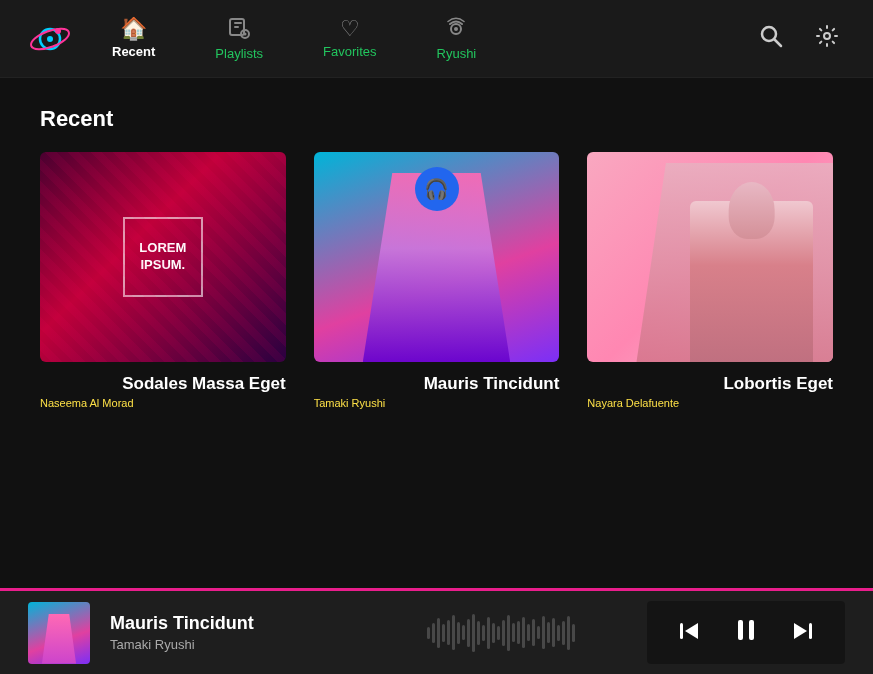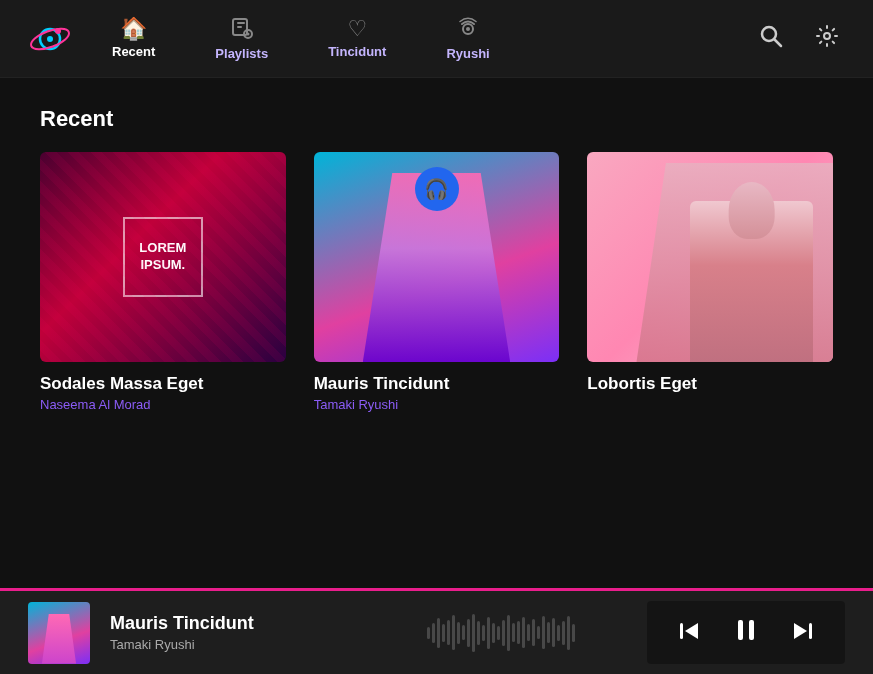--- a/index.html
+++ b/index.html
@@ -44,22 +44,22 @@
       cursor: pointer;
       padding: 6px 10px;
       border-radius: 6px;
     }
     .nav-item .nav-icon {
       font-size: 22px;
       line-height: 1;
     }
     .nav-item .nav-label {
       font-size: 13px;
-      color: #c4b5fd;
-      font-weight: 700;
+      color: #22c55e;
+      font-weight: 400;
     }
     .nav-item.active .nav-label {
       color: #fff;
       font-weight: 600;
     }
     .nav-item.active .nav-icon {
       color: #fff;
     }
     .nav-item:not(.active) .nav-icon {
       color: #888;
@@ -105,24 +105,25 @@
       border-radius: 6px;
       overflow: hidden;
       margin-bottom: 12px;
       position: relative;
     }
     .card-title {
       font-size: 17px;
       font-weight: 600;
       color: #fff;
       margin-bottom: 3px;
+      text-align: right;
     }
     .card-subtitle {
-      font-size: 13px;
-      color: #8b5cf6;
+      font-size: 11px;
+      color: #fde047;
     }
 
     
     .art-1 {
       background: linear-gradient(135deg, #4a0030 0%, #c0003a 40%, #2a0040 100%);
       width: 100%; height: 100%;
       display: flex; align-items: center; justify-content: center;
       position: relative;
     }
     .art-1-inner {
@@ -304,21 +305,21 @@
           <rect x="6" y="5" width="8" height="2" rx="1" fill="#888"></rect>
           <rect x="6" y="9" width="5" height="2" rx="1" fill="#888"></rect>
           <circle cx="17" cy="17" r="4" stroke="#888" stroke-width="2" fill="none"></circle>
           <circle cx="17" cy="17" r="1.5" fill="#888"></circle>
         </svg>
       </span>
       <span class="nav-label">Playlists</span>
     </div>
     <div class="nav-item">
       <span class="nav-icon">♡</span>
-      <span class="nav-label">Tincidunt</span>
+      <span class="nav-label">Favorites</span>
     </div>
     <div class="nav-item">
       <span class="nav-icon">
         <svg width="22" height="22" viewBox="0 0 22 22" fill="none" xmlns="http://www.w3.org/2000/svg">
           <circle cx="11" cy="13" r="5" stroke="#888" stroke-width="2" fill="none"></circle>
           <circle cx="11" cy="13" r="2" fill="#888"></circle>
           <path d="M5 8 Q11 3 17 8" stroke="#888" stroke-width="2" fill="none" stroke-linecap="round"></path>
           <path d="M3 5.5 Q11 -1 19 5.5" stroke="#888" stroke-width="1.5" fill="none" stroke-linecap="round"></path>
         </svg>
       </span>
@@ -375,20 +376,21 @@
         <div class="art-3">
           <div class="art-3-person"></div>
 
           <div style="position:absolute;bottom:0;right:20px;width:50%;height:90%;overflow:hidden;">
             <div style="position:absolute;bottom:0;width:100%;height:85%;background:linear-gradient(180deg,#f0c8d0 0%,#d8808a 40%,#c07080 100%);border-radius:6px 6px 0 0;"></div>
             <div style="position:absolute;top:5%;left:50%;transform:translateX(-50%);width:38%;height:30%;background:linear-gradient(180deg,#e8b8c4,#d49098);border-radius:50% 50% 40% 40%;"></div>
           </div>
         </div>
       </div>
       <div class="card-title">Lobortis Eget</div>
+      <div class="card-subtitle">Nayara Delafuente</div>
     </div>
 
   </div>
 </main>
 
 <div class="player-bar">
   <div class="player-thumb">
     <div class="player-art">
       <div class="player-art-figure"></div>
     </div>

